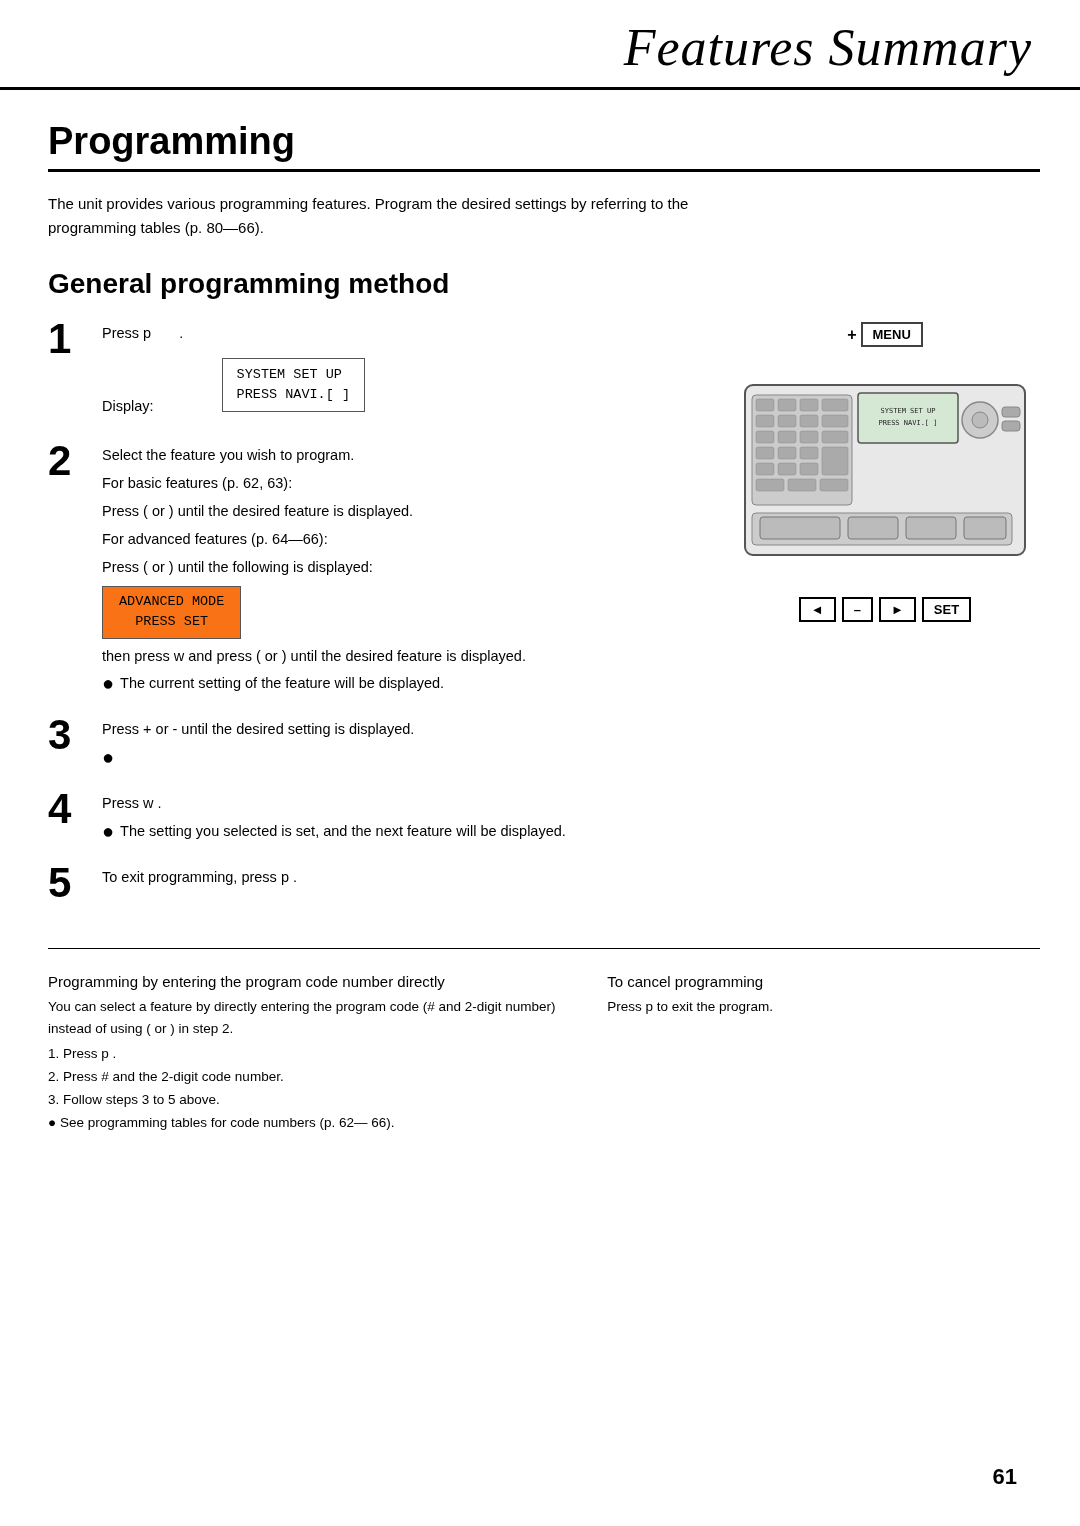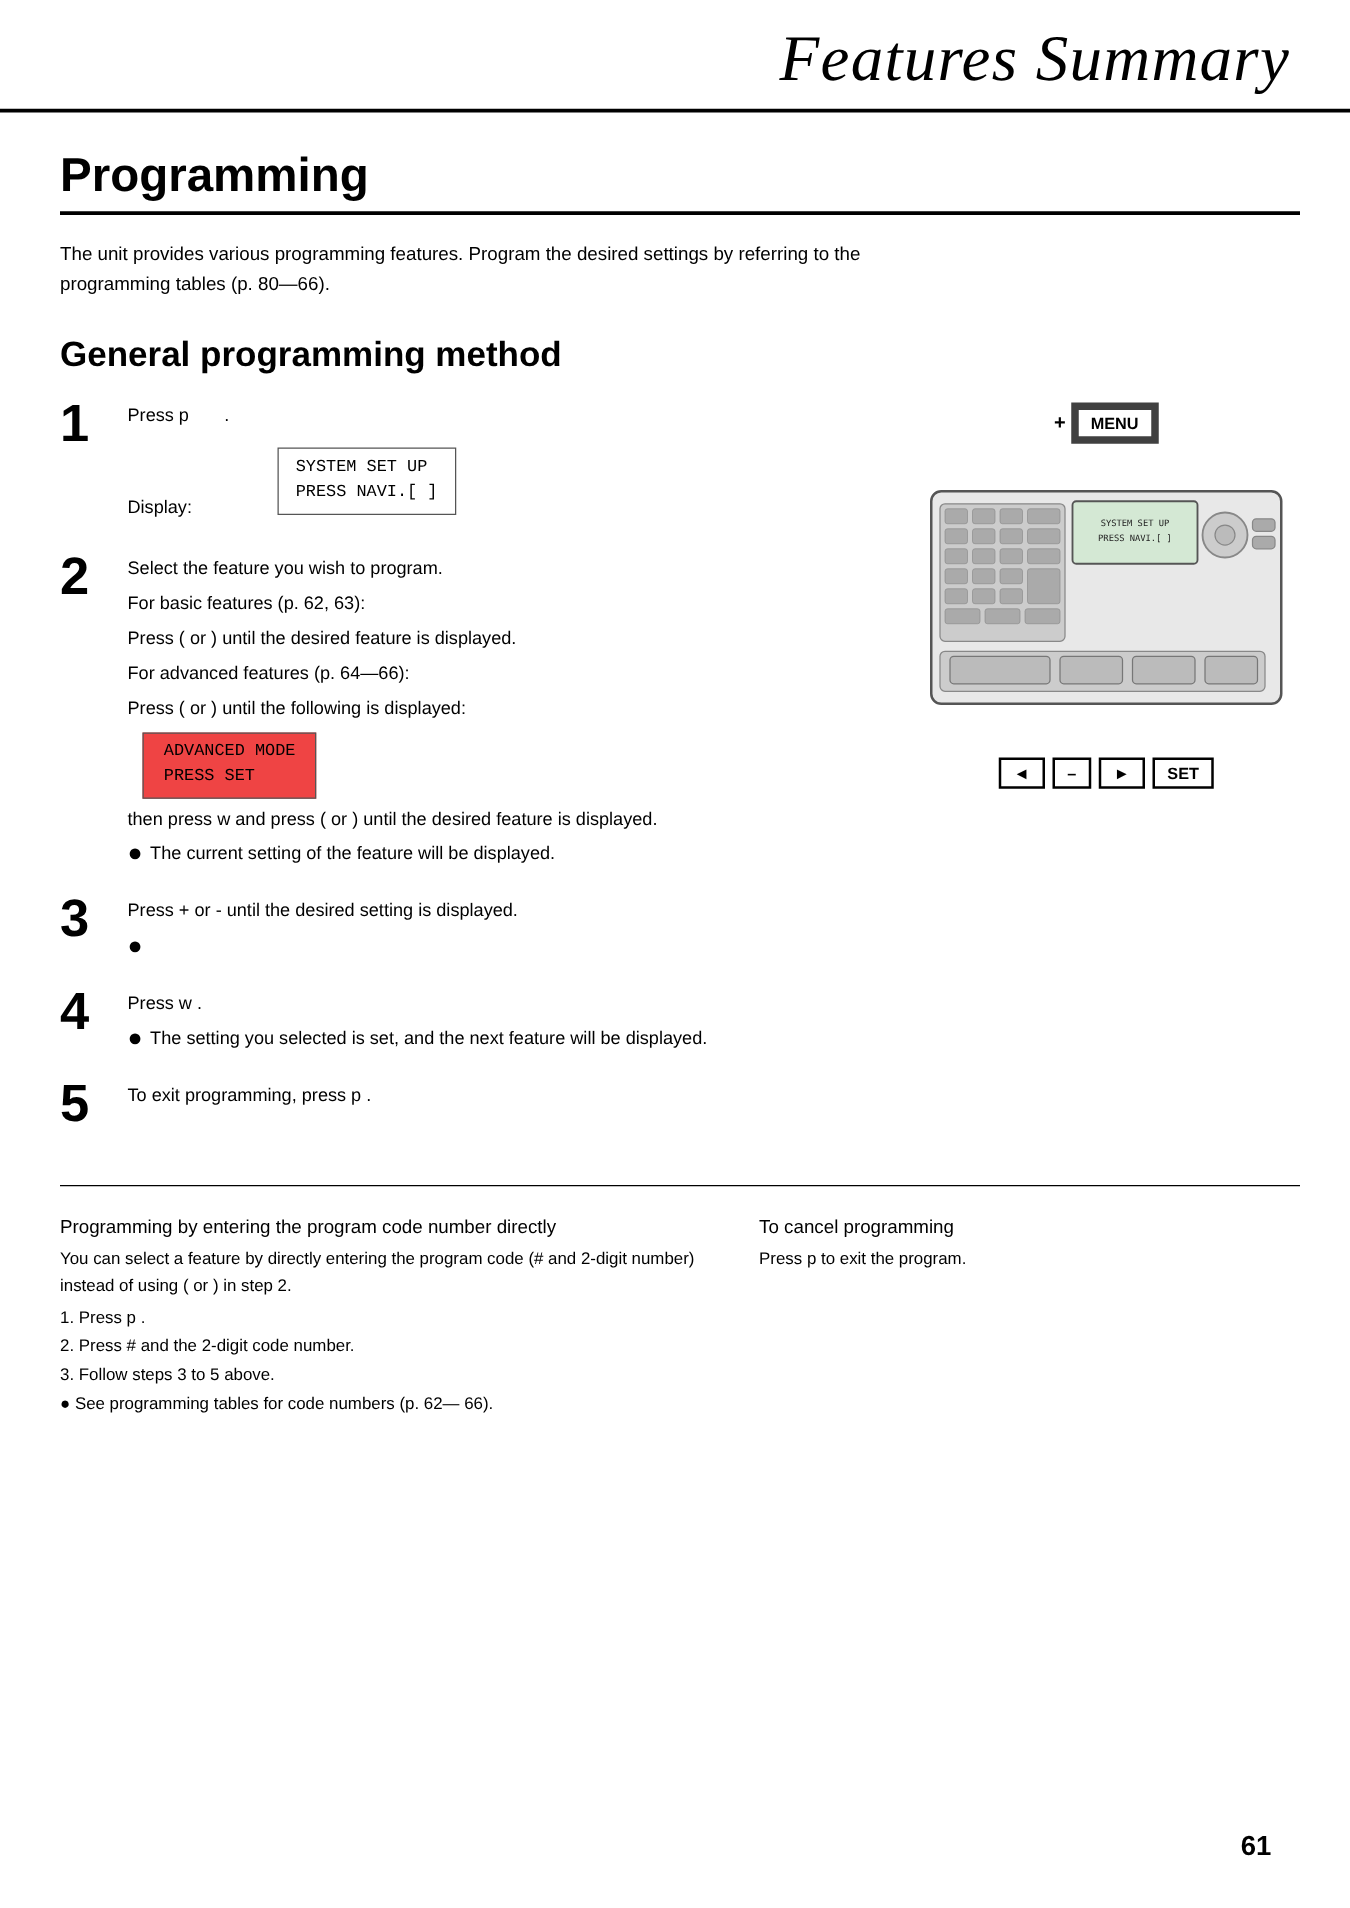--- a/index.html
+++ b/index.html
@@ -147,21 +147,21 @@
     
     .menu-btn-area {
       display: flex;
       align-items: center;
       justify-content: flex-end;
       margin-bottom: 8px;
       gap: 4px;
     }
 
     .menu-btn {
-      border: 6px solid #404040;
+      border: 2px solid #404040;
       padding: 3px 10px;
       font-size: 13px;
       font-weight: bold;
       display: inline-flex;
       align-items: center;
       gap: 4px;
     }
 
     .plus-sym {
       font-size: 16px;
@@ -242,22 +242,23 @@
       margin: 6px 0 6px 0;
     }
 
     .adv-display-box {
       border: 1.5px solid #555;
       padding: 5px 16px;
       display: inline-block;
       font-size: 13.5px;
       font-family: 'Courier New', monospace;
       line-height: 1.5;
-      margin-left: 12px;
-      background: #ef4444;
+      margin-left: 0;
+      background: #f97316;
+      text-align: center;
     }
   </style>
 </head>
 <body>
 
 <div class="header">
   <span class="header-title">Features Summary</span>
 </div>
 
 <div class="main-content">

